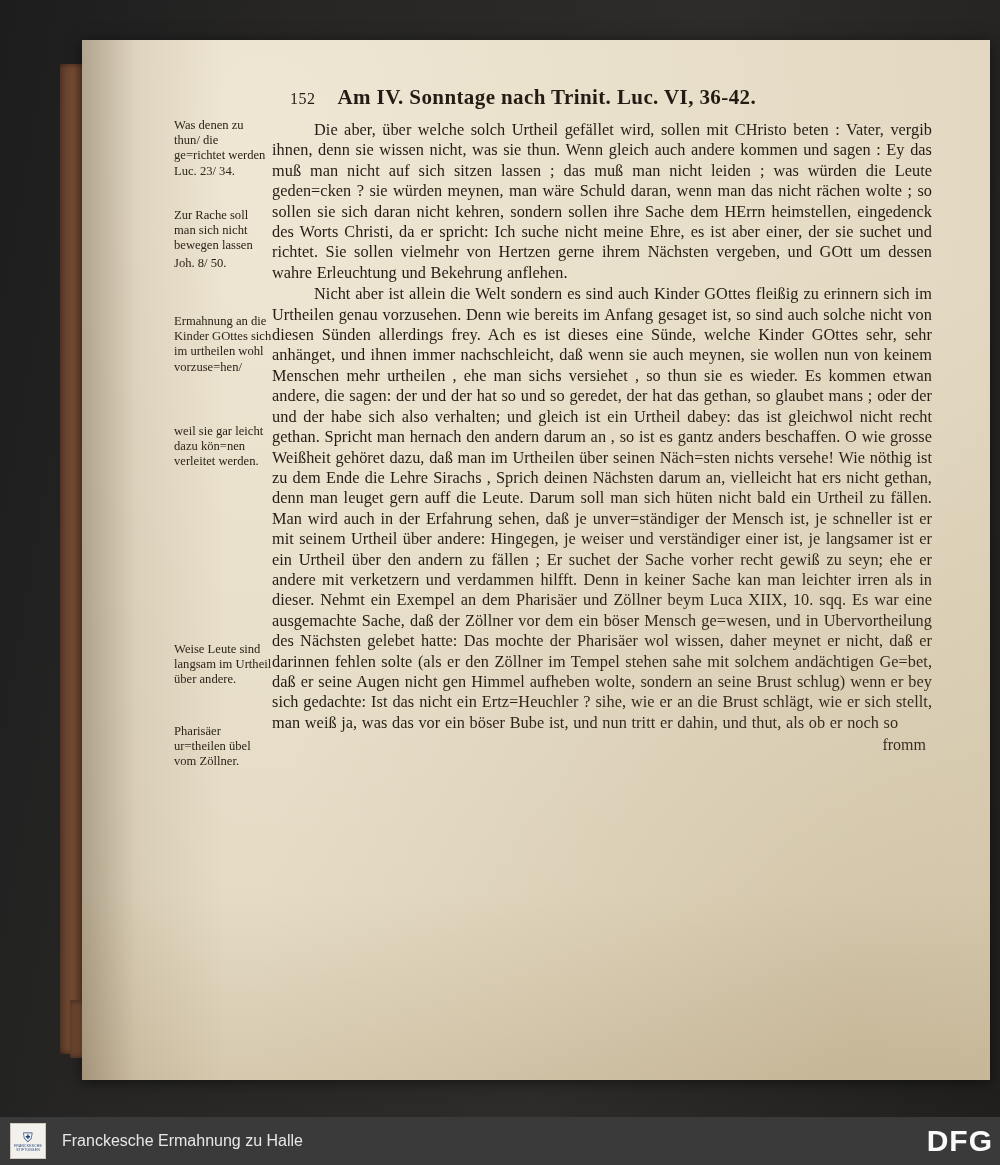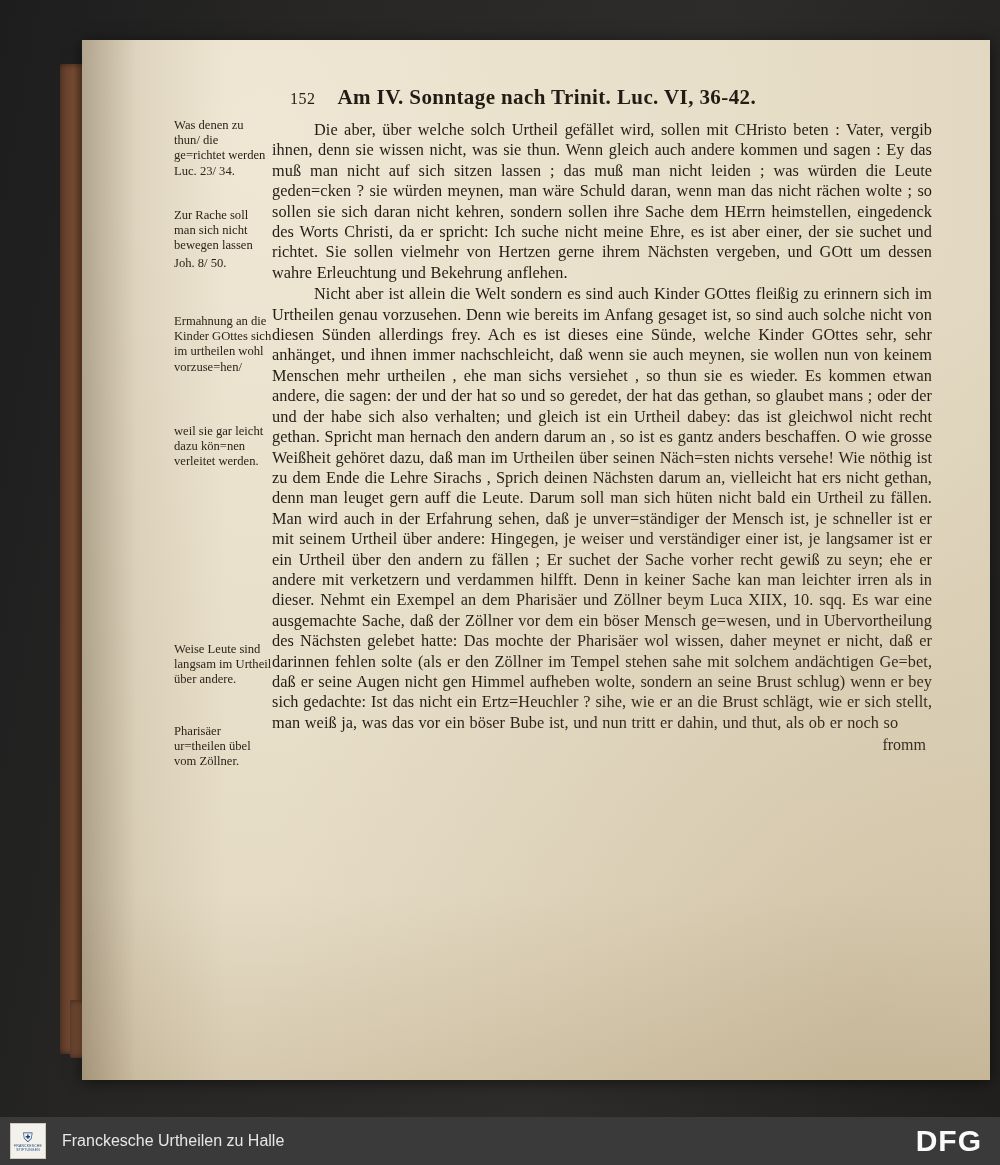--- a/index.html
+++ b/index.html
@@ -181,21 +181,21 @@
     color: #1b3f7a;
   }
   .footer-text {
     margin-left: 16px;
     color: #e7e7e7;
     font-size: 16px;
     font-family: "Liberation Sans", sans-serif;
   }
   .footer-dfg {
     margin-left: auto;
-    margin-right: 18px;
+    margin-right: 7px;
     color: #fafafa;
     font-size: 30px;
     font-weight: bold;
     letter-spacing: 1px;
     font-family: "Liberation Sans", sans-serif;
   }
 </style>
 </head>
 <body>
 
@@ -237,15 +237,15 @@
 
   </div>
 </div>
 
 <div class="footer">
   <div class="footer-logo">
     <span class="mark">⛨</span>
     <span>FRANCKESCHE</span>
     <span>STIFTUNGEN</span>
   </div>
-  <div class="footer-text">Franckesche Urtheilen zu Halle</div>
+  <div class="footer-text">Franckesche Ermahnung zu Halle</div>
   <div class="footer-dfg">DFG</div>
 </div>
 
 </body></html>

